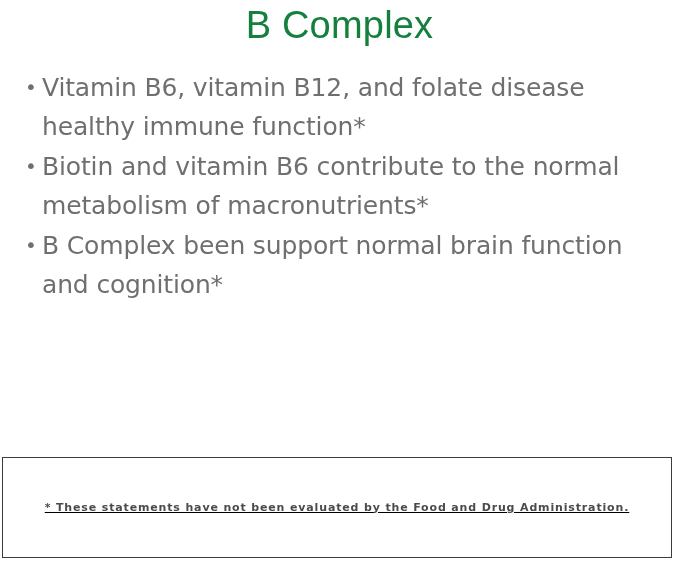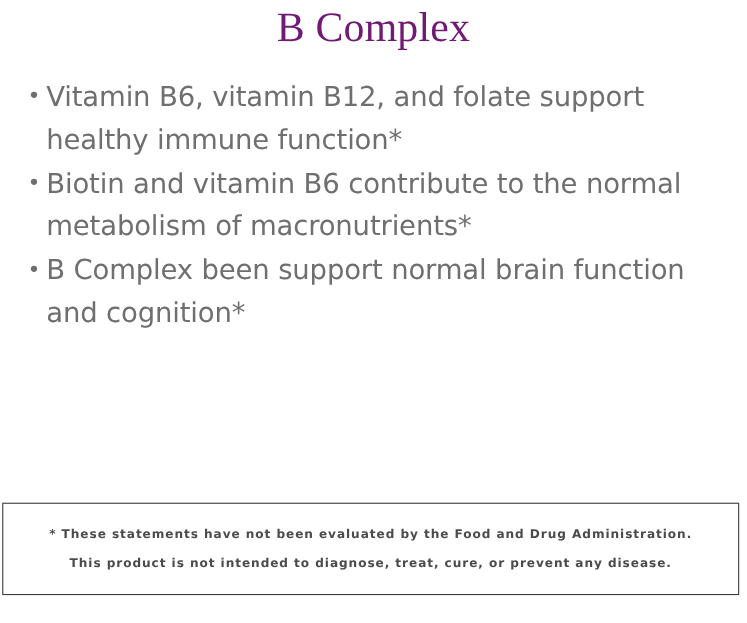--- a/index.html
+++ b/index.html
@@ -21,26 +21,26 @@
     box-sizing: border-box;
   }
 
   
   .product-title {
     position: absolute;
     top: 2px;
     left: 0;
     width: 679px;
     text-align: center;
-    font-family: Liberation Serif, serif;
+    font-family: Liberation Sans, sans-serif;
     font-size: 38px;
     font-weight: 400;
     line-height: 46px;
     letter-spacing: 0.2px;
-    color: #701a75;
+    color: #15803d;
     white-space: nowrap;
   }
 
   
   .benefits {
     position: absolute;
     top: 68px;
     left: 22px;
     width: 636px;
     margin: 0;
@@ -71,28 +71,29 @@
   .benefit-text {
     display: block;
   }
 
   
   .disclaimer-box {
     position: absolute;
     left: 2px;
     top: 457px;
     width: 670px;
-    height: 84px;
+    height: 101px;
     box-sizing: border-box;
     border: 1px solid #3c3c3c;
     background: #ffffff;
     display: flex;
     flex-direction: column;
     align-items: center;
     justify-content: center;
+    text-decoration: underline;
   }
   .disclaimer-line {
     font-family: "DejaVu Sans", sans-serif;
     font-size: 11px;
     font-weight: 600;
     letter-spacing: 0.85px;
     line-height: 26px;
     color: #4b4b4b;
     text-align: center;
     white-space: nowrap;
@@ -101,30 +102,29 @@
 </head>
 <body>
 
 <div class="page">
 
   <div class="product-title">B Complex</div>
 
   <ul class="benefits">
     <li class="benefit-item">
       <span class="benefit-bullet">•</span>
-      <span class="benefit-text">Vitamin B6, vitamin B12, and folate support healthy immune function*</span>
+      <span class="benefit-text">Vitamin B6, vitamin B12, and folate disease healthy immune function*</span>
     </li>
     <li class="benefit-item">
       <span class="benefit-bullet">•</span>
       <span class="benefit-text">Biotin and vitamin B6 contribute to the normal metabolism of macronutrients*</span>
     </li>
     <li class="benefit-item">
       <span class="benefit-bullet">•</span>
       <span class="benefit-text">B Complex been support normal brain function and cognition*</span>
     </li>
   </ul>
 
   <div class="disclaimer-box">
     <div class="disclaimer-line">* These statements have not been evaluated by the Food and Drug Administration.</div>
-    <div class="disclaimer-line">This product is not intended to diagnose, treat, cure, or prevent any disease.</div>
   </div>
 
 </div>
 
 </body></html>

